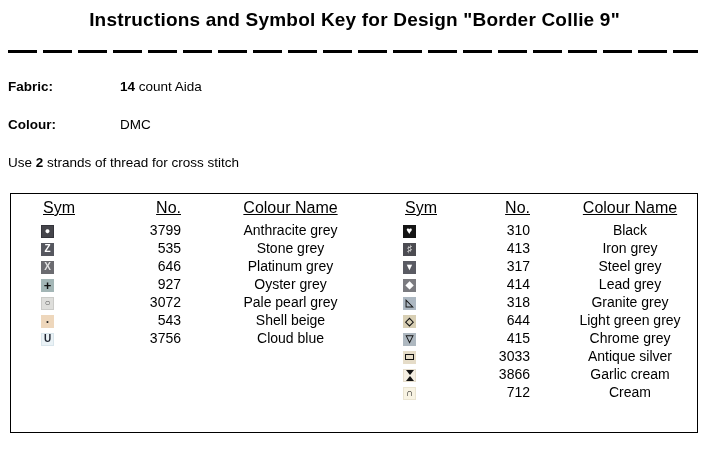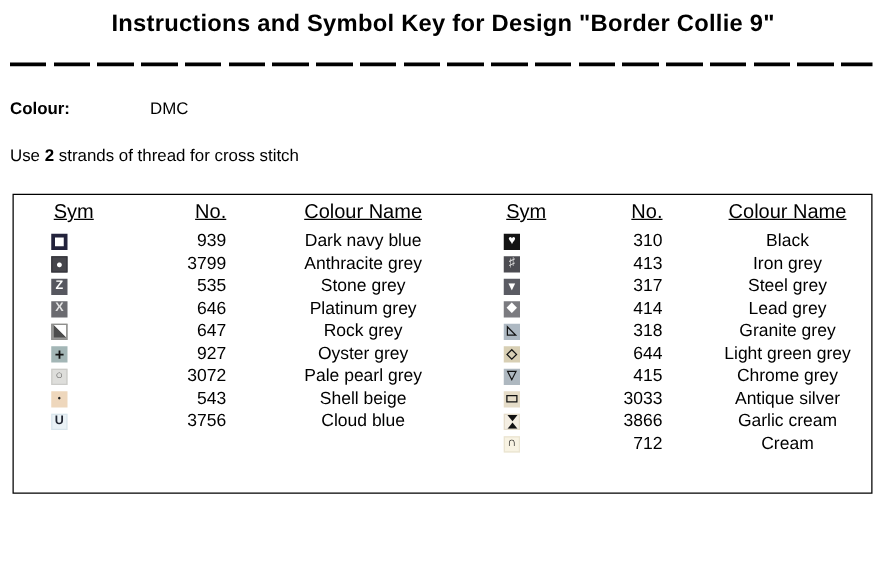--- a/index.html
+++ b/index.html
@@ -49,72 +49,61 @@
   .shape-rect{display:block;width:9px;height:6px;border:1.5px solid var(--fg);box-sizing:border-box}
 </style>
 </head>
 <body>
 
 <div class="title">Instructions and Symbol Key for Design "Border Collie 9"</div>
 <div class="rule"></div>
 
 <div class="info">
   <div class="info-row">
+    <span class="lbl">Fabric:</span><span class="b">14</span><span> count Aida</span>
+  </div>
+  <div class="info-row">
     <span class="lbl">Colour:</span><span>DMC</span>
   </div>
   <div class="info-row">
     <span>Use </span><span class="b">2</span><span> strands of thread for cross stitch</span>
   </div>
 </div>
 
 <div class="key-box">
   <div class="half half-left">
     <table class="tL">
       <thead>
         <tr>
           <th class="th-sym">Sym</th>
           <th class="th-no">No.</th>
           <th class="c-name">Colour Name</th>
         </tr>
       </thead>
       <tbody>
           <tr>
-            <td class="c-sym"><span class="sym-box" style="background: rgb(255, 255, 255); border: 3px solid rgb(35, 35, 60);">
-                <span class="sym-glyph" style="color: rgb(255, 255, 255);"></span>
-              </span></td>
-            <td class="c-no">939</td>
-            <td class="c-name">Dark navy blue</td>
-          </tr>
-          <tr>
             <td class="c-sym"><span class="sym-box" style="background: rgb(69, 69, 75); border: 1px solid rgb(52, 52, 59);">
                 <span class="sym-glyph" style="color: rgb(255, 255, 255); font-size: 9px;">●</span>
               </span></td>
             <td class="c-no">3799</td>
             <td class="c-name">Anthracite grey</td>
           </tr>
           <tr>
             <td class="c-sym"><span class="sym-box" style="background: rgb(86, 87, 95); border: 0px solid rgb(86, 87, 95);">
                 <span class="sym-glyph" style="color: rgb(255, 255, 255); font-size: 10px;">Z</span>
               </span></td>
             <td class="c-no">535</td>
             <td class="c-name">Stone grey</td>
           </tr>
           <tr>
             <td class="c-sym"><span class="sym-box" style="background: rgb(107, 107, 112); border: 0px solid rgb(107, 107, 112);">
                 <span class="sym-glyph" style="color: rgb(228, 228, 228); font-size: 10px;">X</span>
               </span></td>
             <td class="c-no">646</td>
             <td class="c-name">Platinum grey</td>
-          </tr>
-          <tr>
-            <td class="c-sym"><span class="sym-box" style="background: rgb(155, 155, 153); border: 1px solid rgb(143, 143, 141);">
-                <span class="shape-diag" style="--fg: #4d4d4d;"></span>
-              </span></td>
-            <td class="c-no">647</td>
-            <td class="c-name">Rock grey</td>
           </tr>
           <tr>
             <td class="c-sym"><span class="sym-box" style="background: rgb(163, 182, 182); border: 0px solid rgb(163, 182, 182);">
                 <span class="sym-glyph" style="color: rgb(17, 17, 17); font-size: 13px;">+</span>
               </span></td>
             <td class="c-no">927</td>
             <td class="c-name">Oyster grey</td>
           </tr>
           <tr>
             <td class="c-sym"><span class="sym-box" style="background: rgb(222, 222, 219); border: 1px solid rgb(203, 203, 200);">

